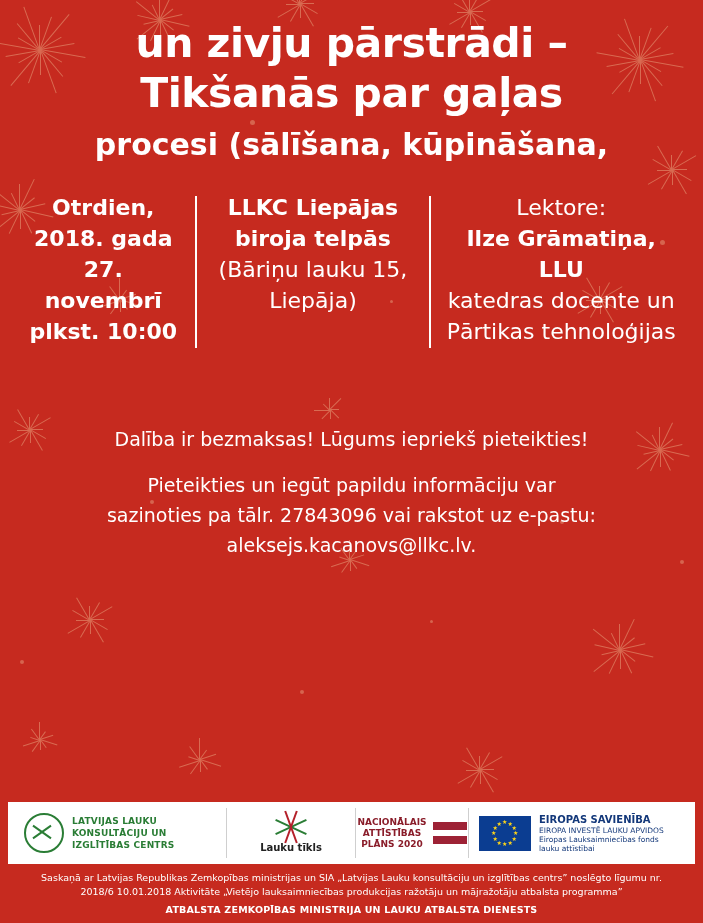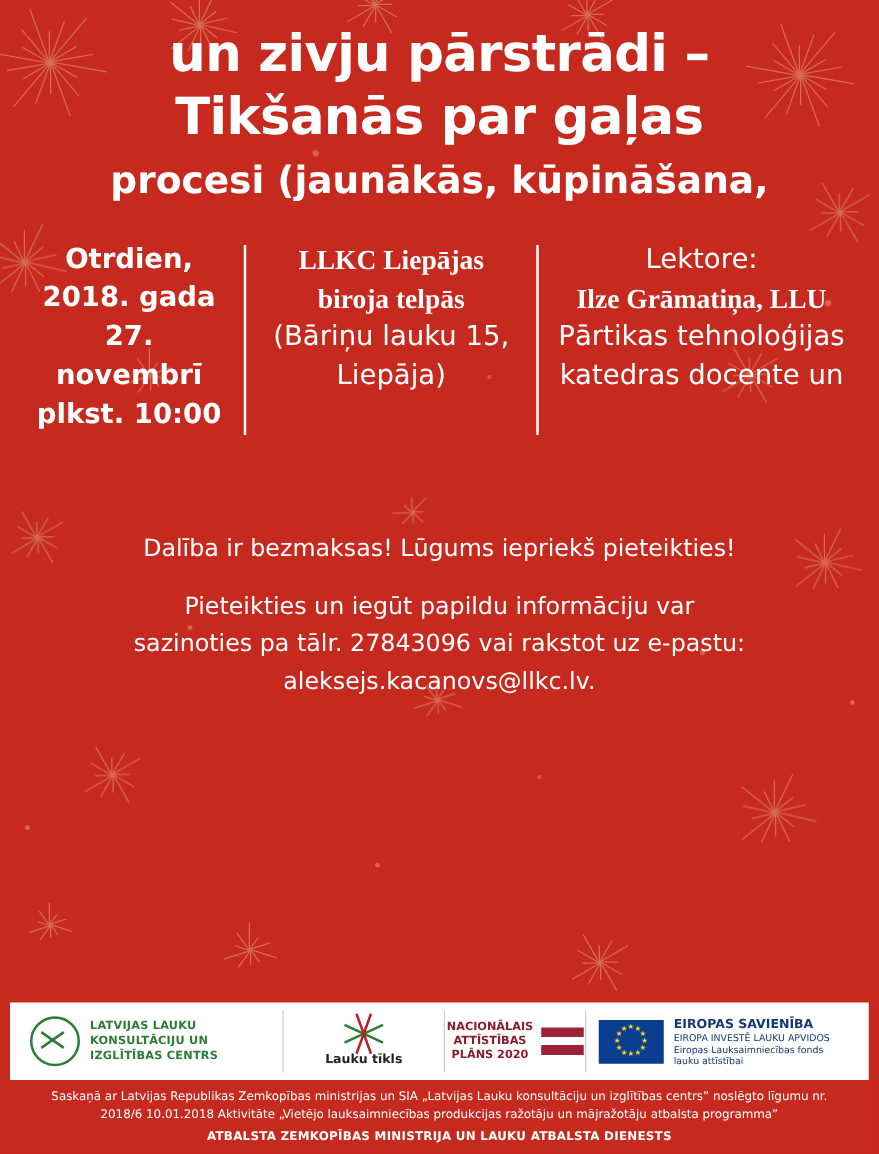--- a/index.html
+++ b/index.html
@@ -104,21 +104,20 @@
   .divider {
     width: 2px;
     background: #ffffff;
     height: 152px;
     margin: 4px 6px 0 6px;
     flex: 0 0 auto;
   }
   .place .strong-line,
   .lecturer .strong-line {
     font-weight: bold;
-    font-family: Liberation Serif, serif;
   }
   .lecturer .head {
     font-weight: normal;
   }
 
   .notes {
     margin-top: 78px;
     text-align: center;
     color: #ffffff;
   }
@@ -563,21 +562,21 @@
       <div class="dot" style="left:390px;top:300px;width:3px;height:3px;"></div>
       <div class="dot" style="left:100px;top:150px;width:3px;height:3px;"></div>
     </div>
 
   <div class="content">
 
     <div class="title-block">
       <div class="title-line">un zivju pārstrādi –</div>
       <div class="title-line">Tikšanās par gaļas</div>
       <div class="subtitle-wrap">
-        <div class="subtitle-line">procesi (jaunākās, kūpināšana,</div>
+        <div class="subtitle-line">procesi (sālīšana, kūpināšana,</div>
       </div>
     </div>
 
     <div class="info-row">
 
       <div class="info-col date">
         <div>Otrdien,</div>
         <div>2018. gada</div>
         <div>27. novembrī</div>
         <div>plkst. 10:00</div>
@@ -590,22 +589,22 @@
         <div class="strong-line">biroja telpās</div>
         <div>(Bāriņu lauku 15,</div>
         <div>Liepāja)</div>
       </div>
 
       <div class="divider"></div>
 
       <div class="info-col lecturer">
         <div class="head">Lektore:</div>
         <div class="strong-line">Ilze Grāmatiņa, LLU</div>
+        <div>katedras docente un</div>
         <div>Pārtikas tehnoloģijas</div>
-        <div>katedras docente un</div>
       </div>
 
     </div>
 
     <div class="notes">
       <div class="note-1">Dalība ir bezmaksas! Lūgums iepriekš pieteikties!</div>
       <div class="note-2">
         <div>Pieteikties un iegūt papildu informāciju var</div>
         <div>sazinoties pa tālr. 27843096 vai rakstot uz e-pastu:</div>
         <div>aleksejs.kacanovs@llkc.lv.</div>

